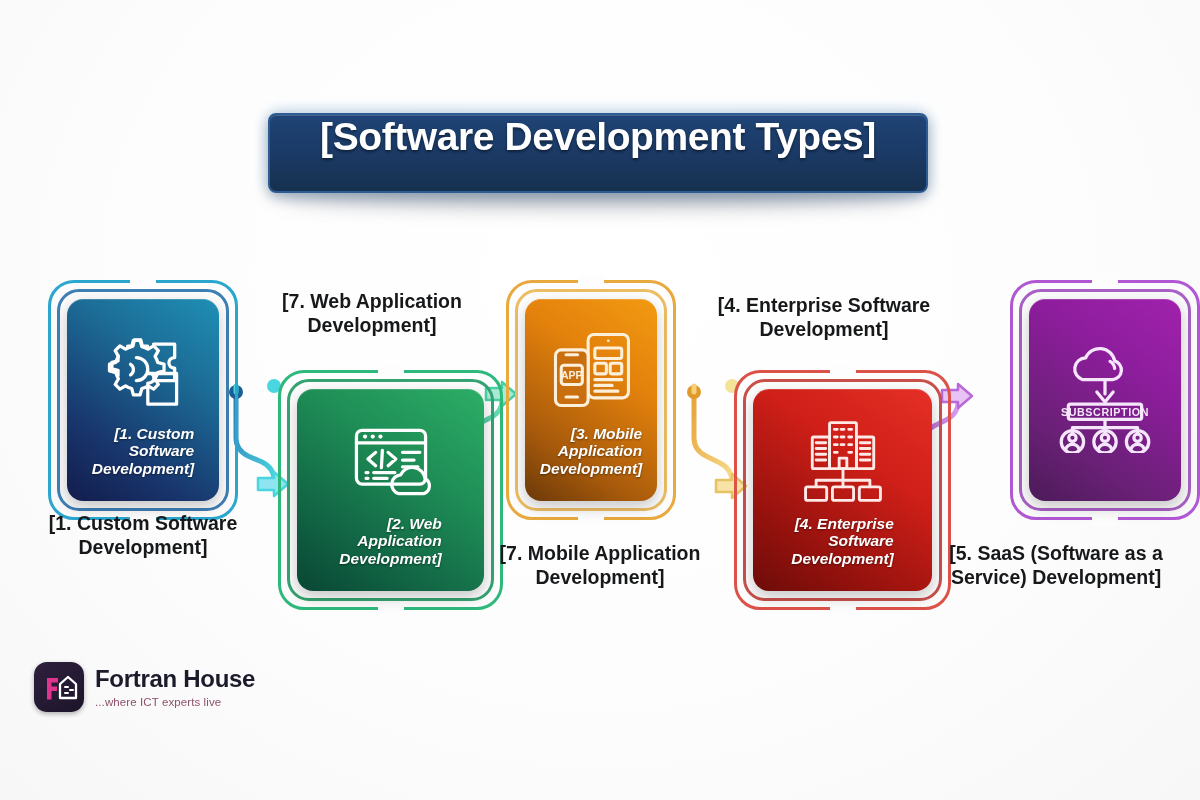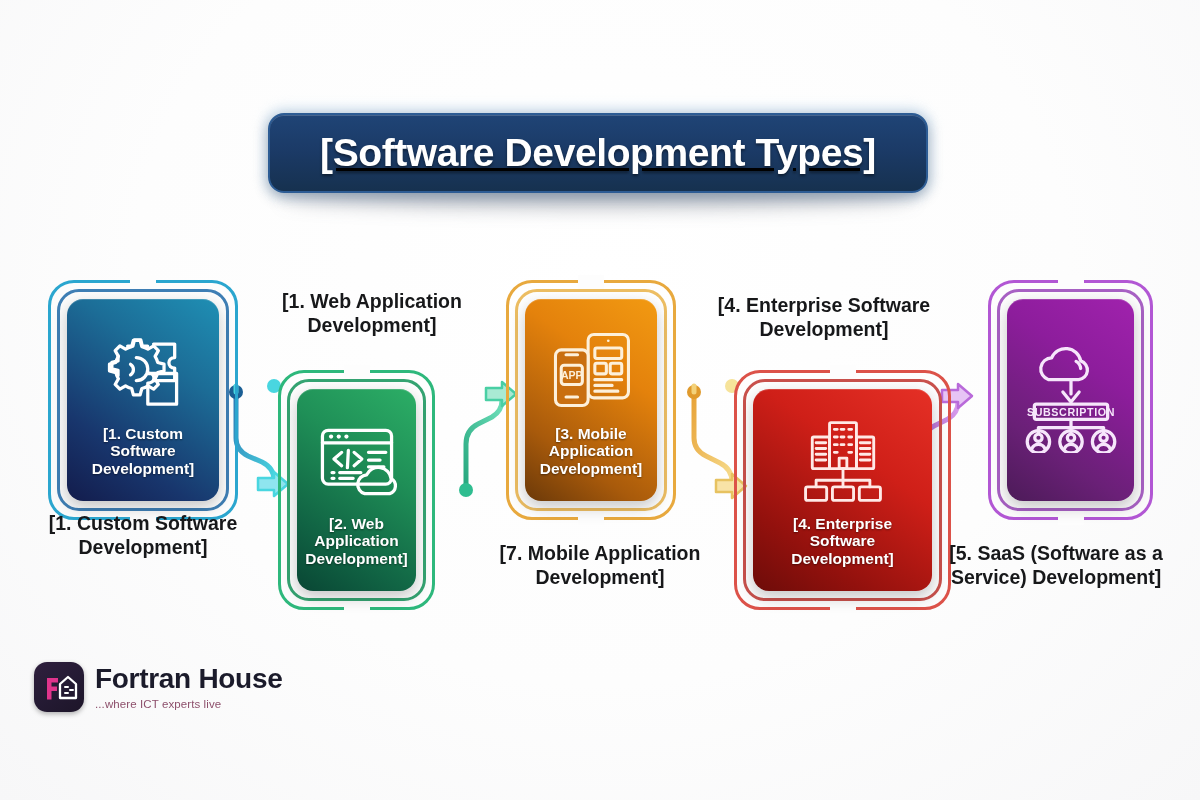--- a/index.html
+++ b/index.html
@@ -29,25 +29,25 @@
     opacity: .9;
   }
   #title-shadow {
     position: absolute; left: 14px; right: 14px; top: 74px; height: 22px;
     background: rgba(60,70,90,.30);
     filter: blur(9px);
     border-radius: 50%;
   }
   #title-bar {
     position: absolute; inset: 0;
-    border-radius: 16px;
+    border-radius: 8px;
     background: linear-gradient(180deg, #1f4476 0%, #1b3a66 48%, #16314f 100%);
     border: 2px solid #2d5c94;
     box-shadow: inset 0 1px 0 rgba(255,255,255,.18), 0 4px 14px rgba(20,40,70,.35);
-    display: flex; align-items: center; justify-content: center; text-decoration: underline;
+    display: flex; justify-content: center;
   }
   #title-text {
     color: #ffffff;
     font-size: 39px;
     font-weight: 700;
     letter-spacing: -0.4px;
     text-shadow: 0 2px 3px rgba(0,0,0,.45);
     white-space: nowrap;
   }
 
@@ -88,22 +88,23 @@
     flex: 0 0 auto;
   }
   .card-icon svg { width: 100%; height: 100%; display: block; }
 
   .card-label {
     margin-top: 6px;
     color: #ffffff;
     font-size: 15.5px;
     font-weight: 700;
     line-height: 1.13;
-    text-align: center;
+    text-align: right;
     text-shadow: 0 1px 2px rgba(0,0,0,.45);
+    font-style: italic;
   }
 
   .glow {
     position: absolute;
     border-radius: 32px;
     filter: blur(14px);
     opacity: .55;
     z-index: -1;
   }
 
@@ -125,21 +126,21 @@
   
   #logo { position: absolute; left: 34px; top: 662px; display: flex; align-items: center; gap: 11px; }
   #logo-mark {
     width: 50px; height: 50px; border-radius: 13px;
     background: linear-gradient(145deg, #2f1f3d 0%, #241a33 55%, #1d1529 100%);
     position: relative; overflow: hidden;
     box-shadow: 0 2px 5px rgba(0,0,0,.3);
   }
   #logo-mark svg { position: absolute; inset: 0; width: 100%; height: 100%; }
   #logo-text-wrap { display: flex; flex-direction: column; justify-content: center; }
-  #logo-name { font-size: 28px; font-weight: 700; color: #1b1b2b; letter-spacing: -0.3px; line-height: 1.05; }
+  #logo-name { font-size: 24px; font-weight: 700; color: #1b1b2b; letter-spacing: -0.3px; line-height: 1.05; }
   #logo-tag { font-size: 11.5px; color: #8d4f6b; margin-top: 4px; letter-spacing: .1px; }
 </style>
 </head>
 <body>
 
 <div id="stage">
 
   <div id="title-wrap">
     <div id="title-glow"></div>
     <div id="title-shadow"></div>
@@ -225,22 +226,22 @@
           <path d="M37 43 a6.5 6.5 0 0 1 0 11"></path>
           <path d="M61 22 l22 0 0 14 c-4 0-6 2.4-6 5.4 0 3 2 5.6 6 5.6 l0 13 -22 0"></path>
           <path d="M55 52 c3.6 0 6.4 2.2 6.4 5.4 0 3-2.8 5.2-6.4 5.2 l0 22 30 0 0-32 -30 0 Z"></path>
         </svg>
       </span>
       <div class="card-label"><span class="nl">[1. Custom<br>Software<br>Development]</span></div>
     </div>
   </div>
   <div class="caption" style="left:28px; top:512px;">[1. Custom Software Development]</div>
 
-  <div class="caption" style="left:257px; top:290px;">[1. Web Application Development]</div>
-  <div class="node" style="left:278px; top:370px; width:157px; height:240px;">
+  <div class="caption" style="left:257px; top:290px;">[7. Web Application Development]</div>
+  <div class="node" style="left:278px; top:370px; width:225px; height:240px;">
     <div class="glow" style="inset:-12px; background:#8ceec2;"></div>
     <div class="frame outer" style="border-color:#2eb87c;">
       <div class="frame-gap top"></div>
       <div class="frame-gap bottom"></div>
     </div>
     <div class="frame inner-ring" style="border-color:#35a472;"></div>
     <div class="card" style="background:linear-gradient(215deg,#2cae66 0%,#1f8f57 36%,#116444 74%,#094634 100%);">
       <span class="card-icon">
         <svg viewBox="0 0 100 100" fill="none" stroke="#ffffff" stroke-width="3.4" stroke-linejoin="round" stroke-linecap="round">
           <rect x="14" y="18" width="72" height="56" rx="6"></rect>
@@ -307,21 +308,21 @@
           <path d="M50 58 l0 12 M22 70 l56 0 M22 70 l0 7 M50 70 l0 7 M78 70 l0 7"></path>
           <rect x="11" y="77" width="22" height="14" rx="2"></rect>
           <rect x="39" y="77" width="22" height="14" rx="2"></rect>
           <rect x="67" y="77" width="22" height="14" rx="2"></rect>
         </svg>
       </span>
       <div class="card-label"><span class="nl">[4. Enterprise<br>Software<br>Development]</span></div>
     </div>
   </div>
 
-  <div class="node" style="left:988px; top:280px; width:165px; height:240px;">
+  <div class="node" style="left:1010px; top:280px; width:190px; height:240px;">
     <div class="glow" style="inset:-12px; background:#e2a5f5;"></div>
     <div class="frame outer" style="border-color:#b257d4;">
       <div class="frame-gap top"></div>
       <div class="frame-gap bottom"></div>
     </div>
     <div class="frame inner-ring" style="border-color:#a861c4;"></div>
     <div class="card" style="background:linear-gradient(215deg,#a022ad 0%,#8d1d9c 34%,#6a2077 72%,#4c1b58 100%);">
       <span class="card-icon" style="width:112px;height:112px;">
         <svg viewBox="0 0 110 110" fill="none" stroke="#f6e6fb" stroke-width="3.2" stroke-linejoin="round" stroke-linecap="round">
           <path d="M33 38 a11 11 0 0 1 3-21.5 a15 15 0 0 1 28.5 3 a9.5 9.5 0 0 1-2 18.5 Z"></path>

